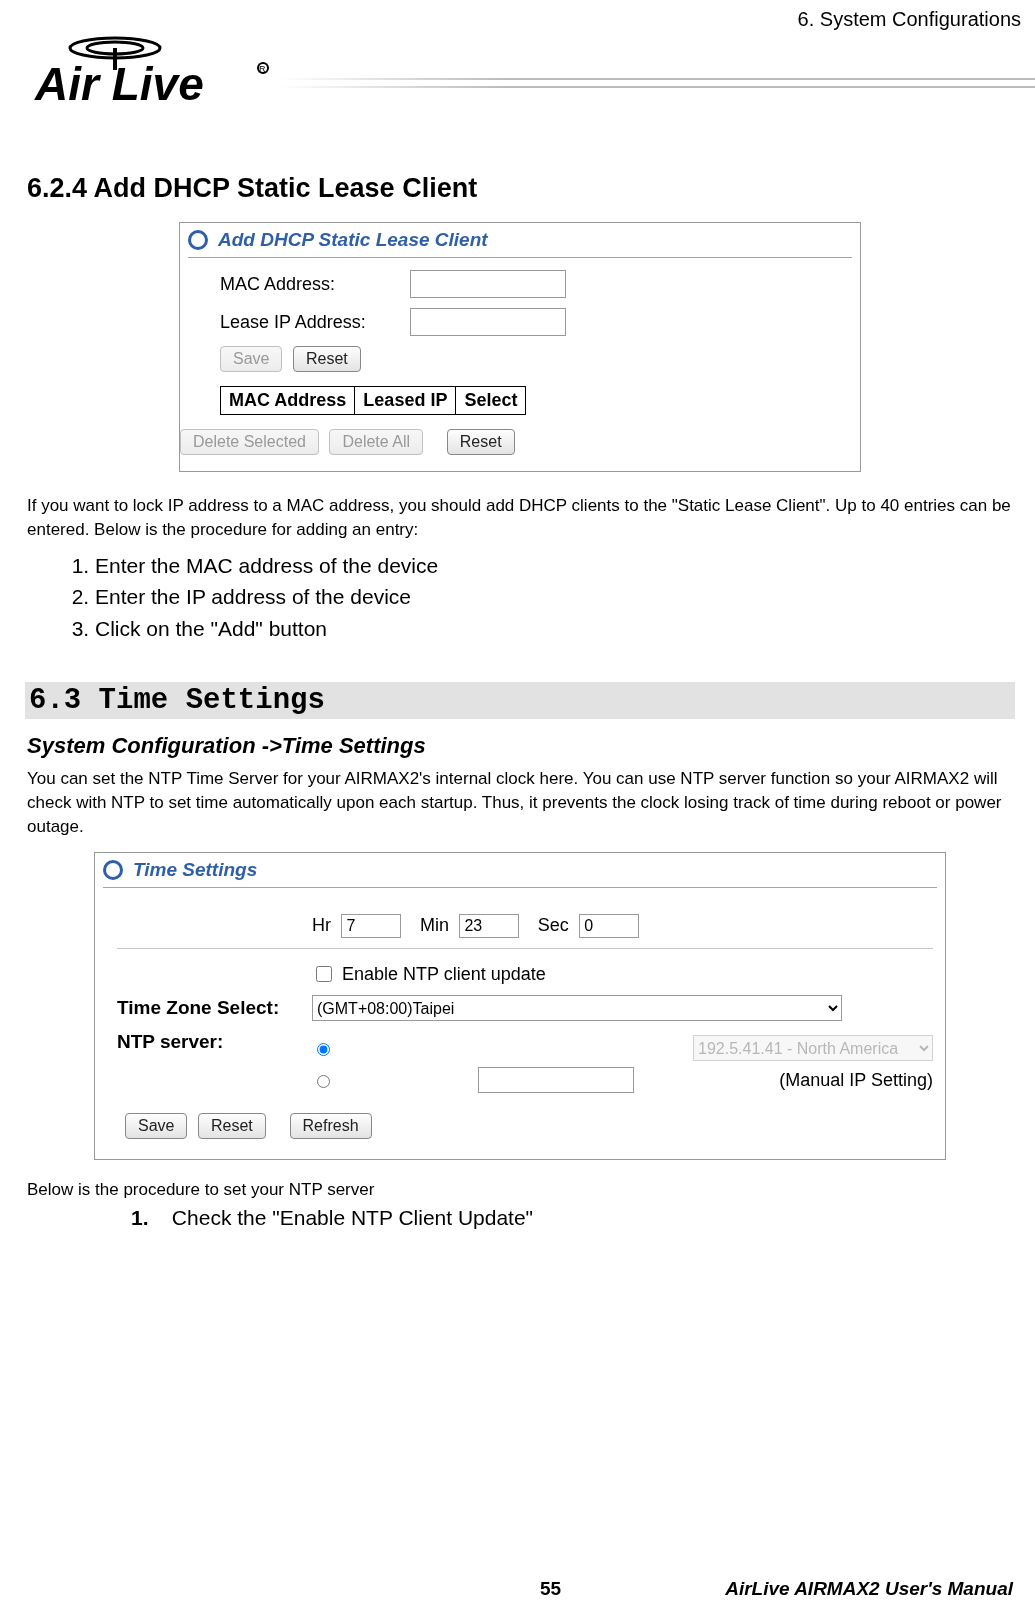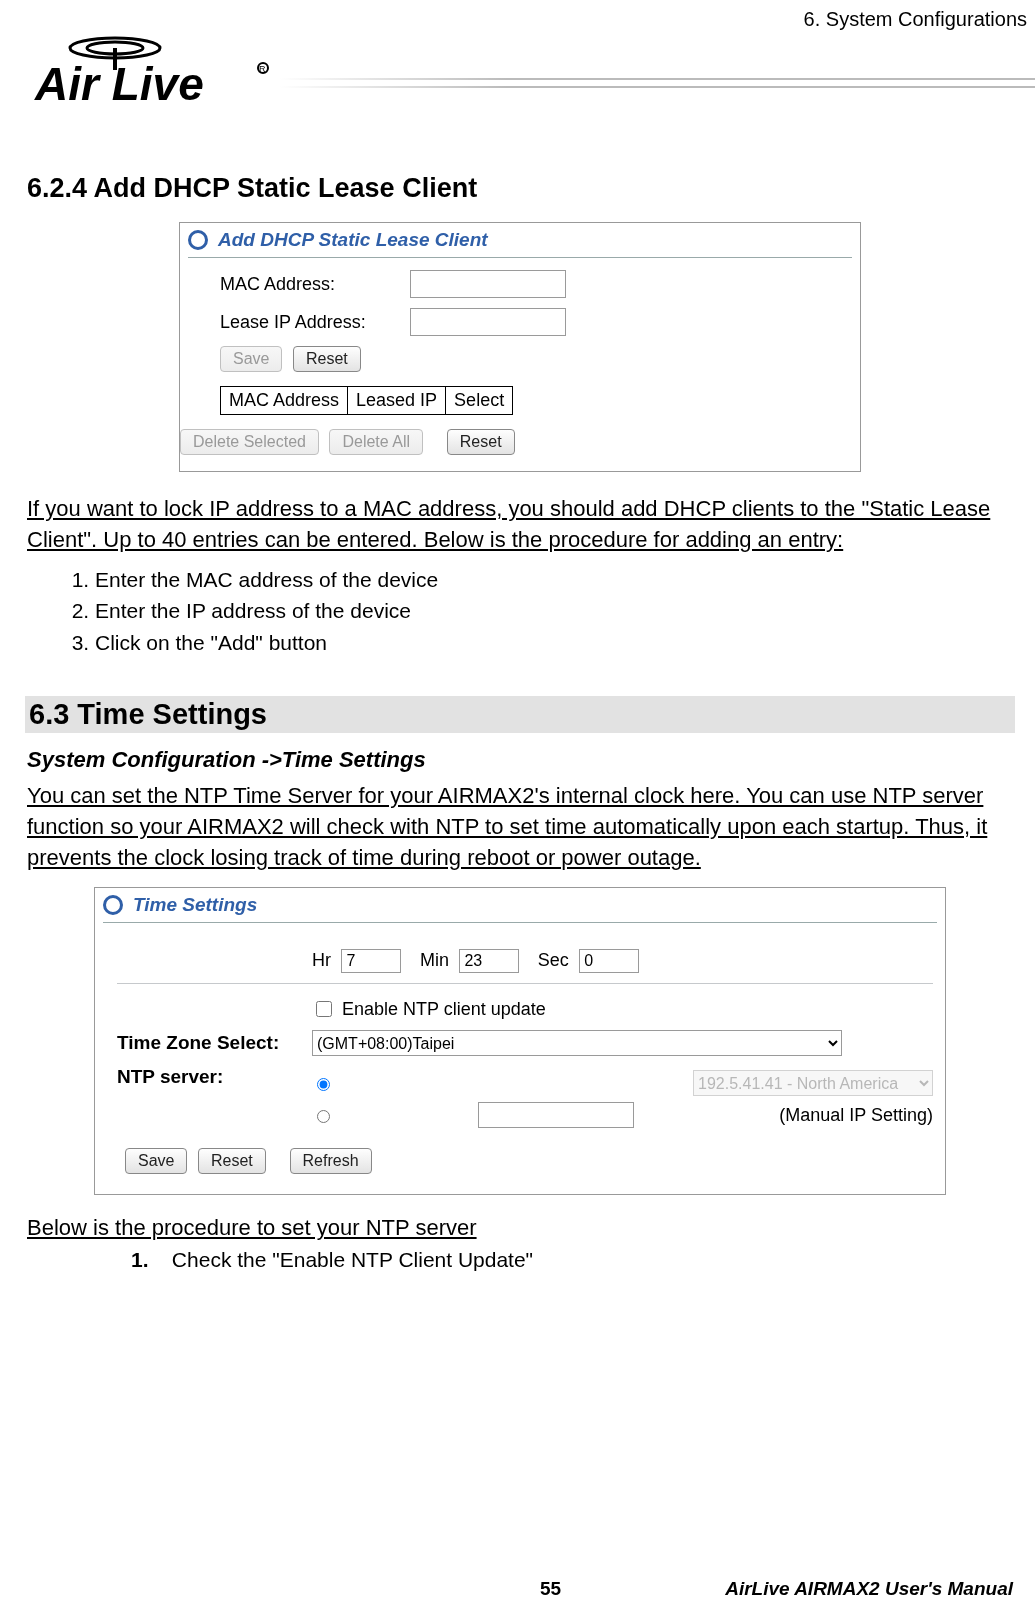--- a/index.html
+++ b/index.html
@@ -12,21 +12,21 @@
   .page {
     position: relative;
     width: 1035px;
     min-height: 1618px;
     box-sizing: border-box;
     padding: 10px 20px 0 25px;
   }
   .header-text {
     position: absolute;
     top: 8px;
-    right: 8px;
+    right: 14px;
     font-size: 20px;
   }
   .logo {
     margin-top: 18px;
     margin-left: 0;
   }
   .logo svg { display: block; }
   .hr-band {
     position: absolute;
     top: 78px;
@@ -45,20 +45,21 @@
     font-size: 27px;
     font-weight: bold;
     margin: 0 0 18px 0;
   }
   h2.sec-bar {
     font-size: 29px;
     font-weight: bold;
     background: #e2e2e2;
     margin: 38px -2px 10px -2px;
     padding: 2px 4px;
+    font-family: Liberation Mono, monospace;
   }
   .img-wrap { text-align: center; }
 
   
   .panel {
     border: 1px solid #999;
     margin: 0 auto;
     text-align: left;
     background: #fff;
   }
@@ -109,33 +110,32 @@
   }
   .btn-row { margin: 4px 0 14px 40px; }
   .lbl-line { font-size: 18px; margin: 4px 0 8px 40px; }
   table.client-tbl {
     border-collapse: collapse;
     margin: 0 0 14px 40px;
   }
   table.client-tbl th {
     border: 1px solid #000;
     font-size: 18px;
-    font-weight: normal;
+    font-weight: bold;
     padding: 3px 8px;
     background: #fff;
   }
   .btn-row2 {
     margin-bottom: 16px;
   }
 
   .body-text {
-    font-size: 22px;
+    font-size: 17px;
     line-height: 1.4;
     margin: 22px 0 8px 0;
-    text-decoration: underline;
   }
   .ol {
     font-size: 21px;
     line-height: 1.5;
     padding-left: 68px;
     margin: 8px 0;
   }
   .path {
     font-size: 22px;
     font-style: italic;

